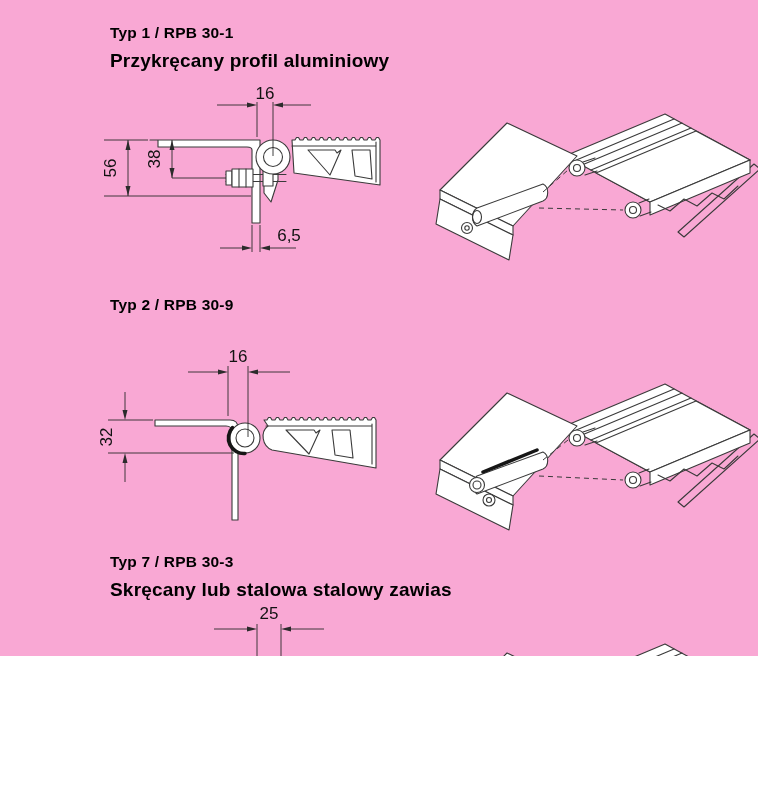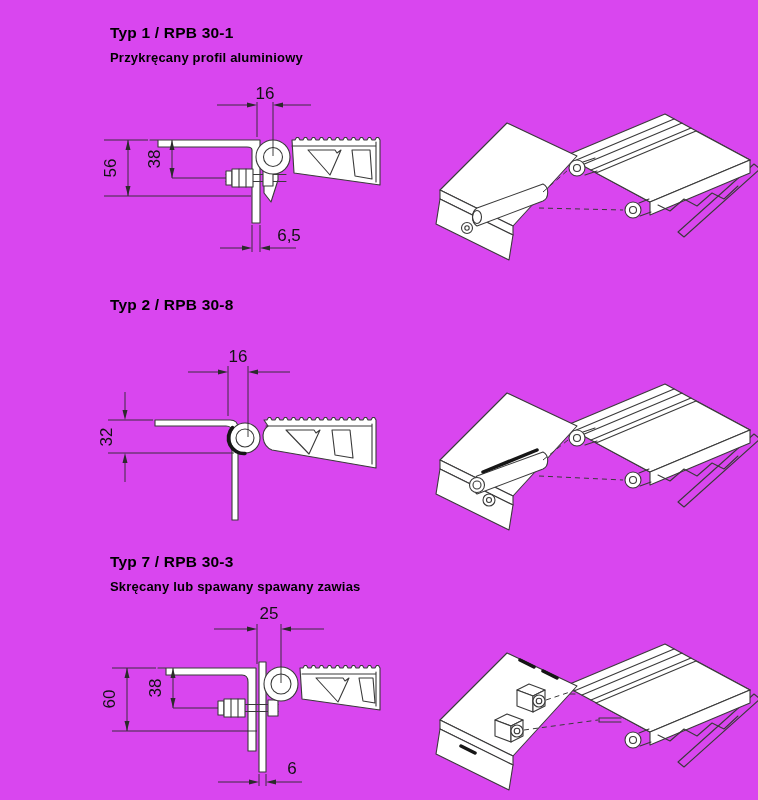--- a/index.html
+++ b/index.html
@@ -1,19 +1,19 @@
 <!DOCTYPE html>
 <html><head>
 <meta charset="utf-8">
 <style>
   html,body{margin:0;padding:0;background:#fff;}
-  .page{position:relative;width:758px;height:800px;background:#d946ef;overflow:hidden;
+  .page{position:relative;width:758px;height:656px;background:#f9a8d4;overflow:hidden;
         font-family:"Liberation Sans",sans-serif;color:#000;}
   .sec-title{position:absolute;font-size:15.5px;font-weight:bold;letter-spacing:.2px;white-space:nowrap;}
-  .sec-sub{position:absolute;font-size:13px;font-weight:bold;letter-spacing:.2px;white-space:nowrap;}
+  .sec-sub{position:absolute;font-size:19px;font-weight:bold;letter-spacing:.2px;white-space:nowrap;}
   svg{position:absolute;overflow:visible;}
   .tl{stroke:#3a3a3a;stroke-width:1.1;fill:none;stroke-linejoin:round;stroke-linecap:round;}
   .tf{stroke:#3a3a3a;stroke-width:1.1;fill:#ffffff;stroke-linejoin:round;}
   .dim{stroke:#2b2b2b;stroke-width:0.9;fill:none;}
   .arr{fill:#2b2b2b;stroke:none;}
   .dimtext{font-family:"Liberation Sans",sans-serif;font-size:17px;fill:#121212;}
   .weld{stroke:#161616;stroke-width:3.5;fill:none;stroke-linecap:round;}
   .dash{stroke:#3a3a3a;stroke-width:1;stroke-dasharray:5 4;fill:none;}
 </style>
 </head>
@@ -93,21 +93,21 @@
       <path class="tf" d="M15,92 L88,128 L88,137 L15,101 Z"></path>
       <path class="tf" d="M15,101 L88,137 L84,162 L11,126 Z"></path>
       <path class="tf" d="M52,110 L118,86 A7,9 0 0 1 118,103 L52,128 A8,10 0 0 1 52,110 Z"></path>
       <ellipse class="tl" cx="52" cy="119" rx="4.5" ry="6.5"></ellipse>
       <circle class="tf" cx="42" cy="130" r="5.5"></circle>
         <circle class="tf" cx="42" cy="130" r="2.2"></circle>
     </g>
     <path class="dash" d="M118,94 L143,72 M114,110 L198,112"></path>
   </svg>
 
-  <div class="sec-title" style="left:110px;top:296px">Typ 2 / RPB 30-8</div>
+  <div class="sec-title" style="left:110px;top:296px">Typ 2 / RPB 30-9</div>
 
   <svg style="left:40px;top:342px" width="385" height="190" viewBox="0 0 385 190">
     <g>
       <path class="tf" d="M224,78 h3 l1.5,-2.5 h2 l1.5,2.5 h3 l1.5,-2.5 h2 l1.5,2.5 h3 l1.5,-2.5 h2 l1.5,2.5 h3 l1.5,-2.5 h2 l1.5,2.5 h3 l1.5,-2.5 h2 l1.5,2.5 h3 l1.5,-2.5 h2 l1.5,2.5 h3 l1.5,-2.5 h2 l1.5,2.5 h3 l1.5,-2.5 h2 l1.5,2.5 h3 l1.5,-2.5 h2 l1.5,2.5 h3 l1.5,-2.5 h2 l1.5,2.5 h3 l1.5,-2.5 h2 l1.5,2.5 h3 l1.5,-2.5 h2 l1.5,2.5 h3 l1.5,-2.5 h2 l1.5,2.5 h3 l1.5,-2.5 h2 l1.5,2.5 V126 L232,108 C222,104 220,90 228,84 Z"></path>
       <path class="tl" d="M226,84 H332 M332,82 V122"></path>
       <path class="tl" d="M246,88 L274,88 L276,91 L280,88 L269,112 Z"></path>
       <path class="tl" d="M292,88 L310,88 L313,116 L295,113 Z"></path>
     </g>
     <g>
       <path class="tf" d="M115,78 H190 Q198,78 198,86 V178 H192 V90 Q192,84 186,84 H115 Z"></path>
@@ -157,21 +157,21 @@
       <path class="weld" d="M58,104 L112,82"></path>
       <circle class="tf" cx="52" cy="117" r="7.5"></circle>
         <circle class="tf" cx="52" cy="117" r="4"></circle>
       <circle class="tf" cx="64" cy="132" r="6"></circle>
         <circle class="tf" cx="64" cy="132" r="2.5"></circle>
     </g>
     <path class="dash" d="M118,92 L143,72 M114,108 L198,112"></path>
   </svg>
 
   <div class="sec-title" style="left:110px;top:553px">Typ 7 / RPB 30-3</div>
-  <div class="sec-sub" style="left:110px;top:579px">Skręcany lub spawany spawany zawias</div>
+  <div class="sec-sub" style="left:110px;top:579px">Skręcany lub stalowa stalowy zawias</div>
 
   <svg style="left:40px;top:598px" width="385" height="200" viewBox="0 0 385 200">
     <g>
       <path class="tf" d="M260,70 h3 l1.5,-2.5 h2 l1.5,2.5 h3 l1.5,-2.5 h2 l1.5,2.5 h3 l1.5,-2.5 h2 l1.5,2.5 h3 l1.5,-2.5 h2 l1.5,2.5 h3 l1.5,-2.5 h2 l1.5,2.5 h3 l1.5,-2.5 h2 l1.5,2.5 h3 l1.5,-2.5 h2 l1.5,2.5 h3 l1.5,-2.5 h2 l1.5,2.5 h3 l1.5,-2.5 h2 l1.5,2.5 h3 l1.5,-2.5 h2 l1.5,2.5 V112 L262,101 Z"></path>
       <path class="tl" d="M262,76 H336 M336,74 V108"></path>
       <path class="tl" d="M276,80 L303,80 L305,83 L309,80 L298,104 Z"></path>
       <path class="tl" d="M319,80 L333,80 L335,105 L323,103 Z"></path>
     </g>
     <g>
       <path class="tf" d="M118,70 H216 V153 H208 V84 Q208,77 202,77 H126 V70 Z"></path>

